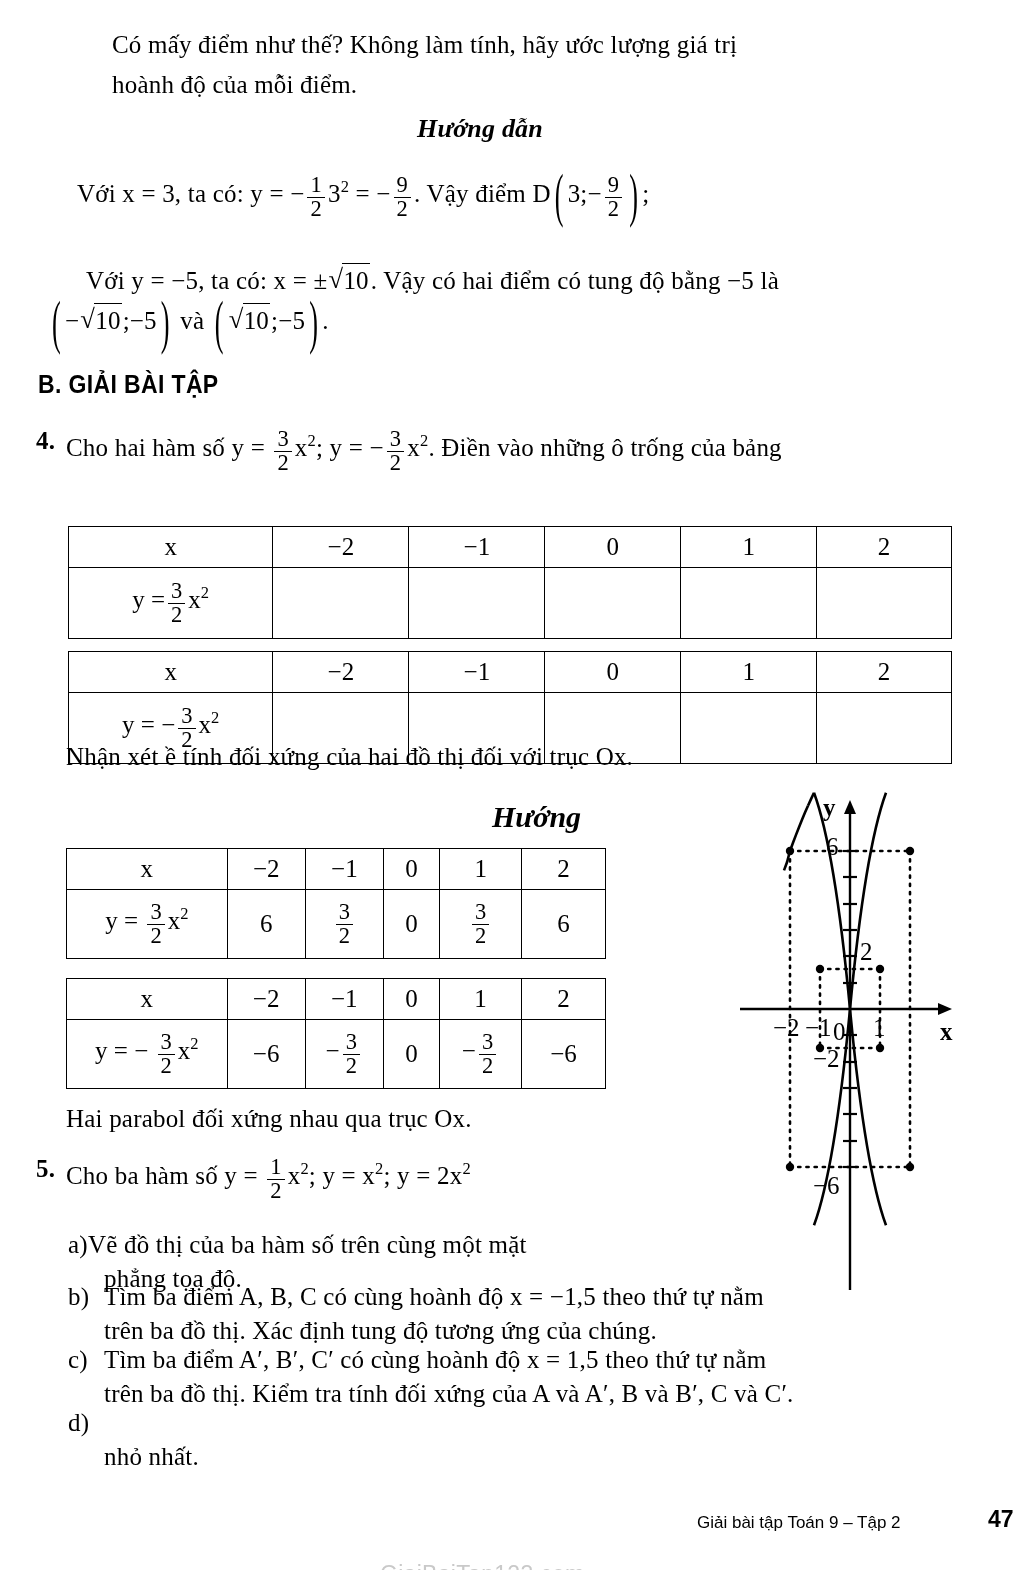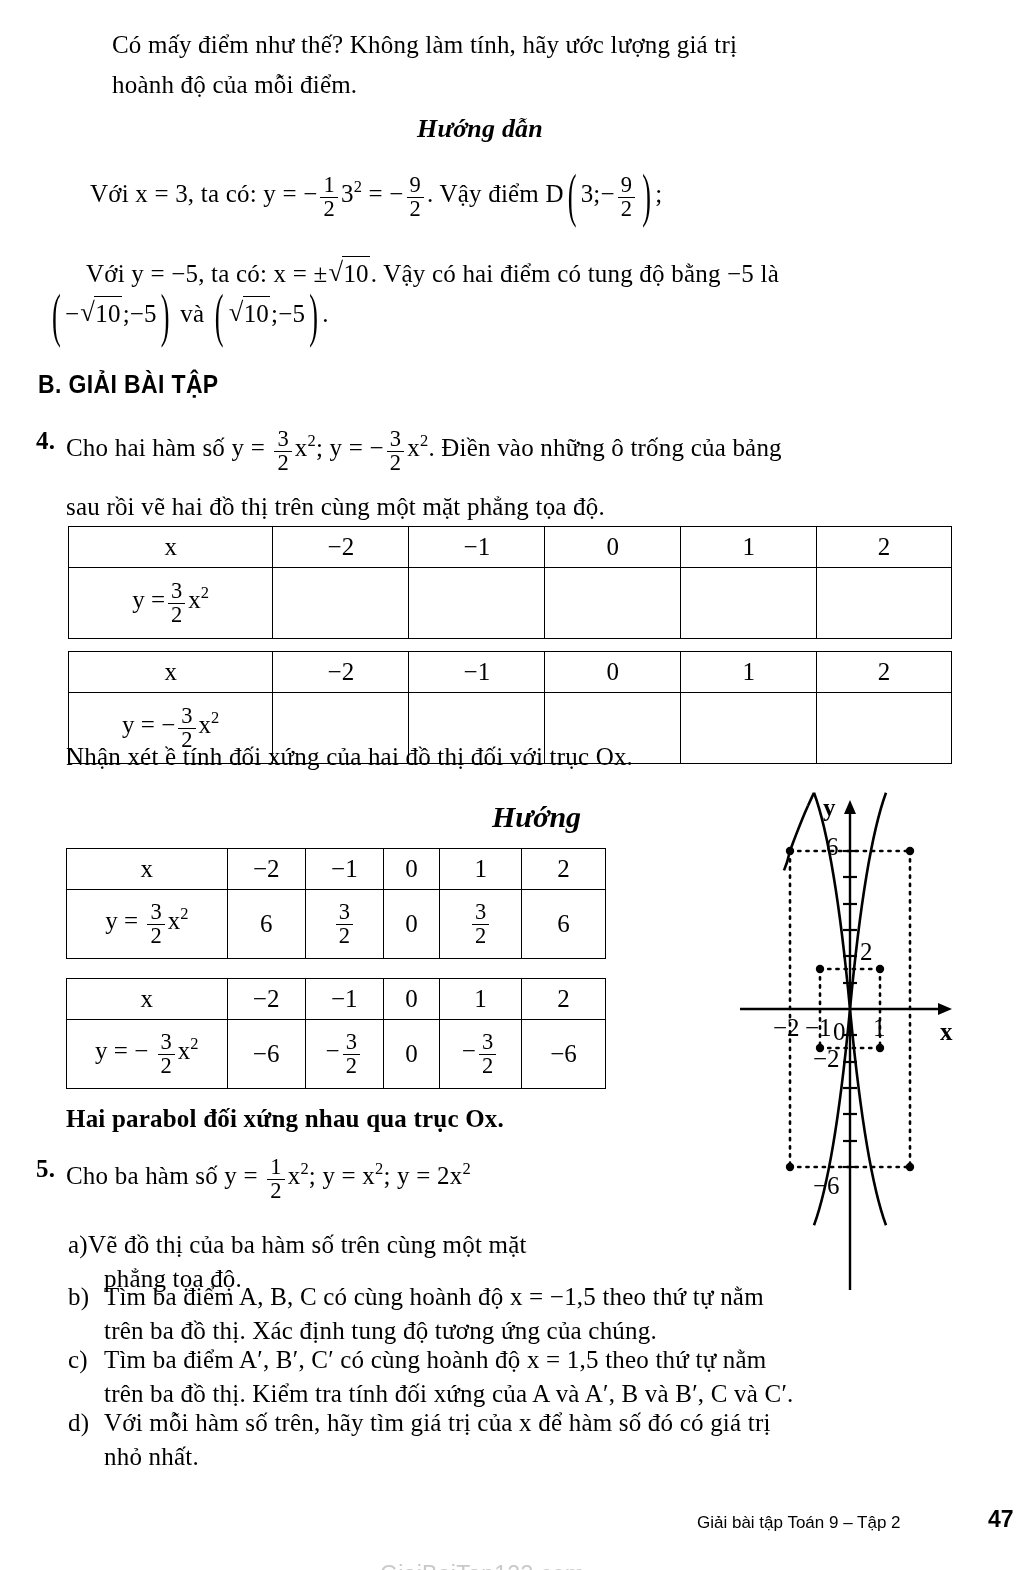--- a/index.html
+++ b/index.html
@@ -19,21 +19,21 @@
 
   
   .mt{font-style:normal;}
   .frac{display:inline-block;vertical-align:-0.62em;text-align:center;
         line-height:1.02;margin:0 3px;font-size:.90em;}
   .frac .num{display:block;padding:0 3px;}
   .frac .den{display:block;padding:0 3px;border-top:1.6px solid #000;}
   .sup{font-size:.66em;vertical-align:.62em;}
   .bigparen{display:inline-block;font-size:1.05em;transform:scaleY(2.25);
             transform-origin:center center;margin:0 4px;vertical-align:-0.10em;}
-  .sqrt{display:inline-block;position:relative;padding-left:.56em;margin:4px 1px;}
+  .sqrt{display:inline-block;position:relative;padding-left:.56em;margin:11px 1px;}
   .sqrt::before{content:"\221A";position:absolute;left:0;top:-0.04em;font-size:1.06em;}
   .sqrt > .rad{display:inline-block;border-top:1.5px solid #000;padding:0 1px;}
 
   
   .tbl{position:absolute;border-collapse:collapse;}
   .tbl td{border:1.8px solid #000;text-align:center;font-size:25px;
           padding:0;vertical-align:middle;}
   .tbl .lbl{font-size:25px;}
   .h-row td{height:40px;}
 
@@ -59,21 +59,21 @@
     <span>Có mấy điểm như thế? Không làm tính, hãy ước lượng giá trị</span>
   </div>
   <div class="txt" style="left:112px;top:68px;width:780px;">
     <span>hoành độ của mỗi điểm.</span>
   </div>
 
   <div class="txt bolditalic ctr" style="left:330px;top:112px;width:300px;font-size:26px;">
     <span>Hướng dẫn</span>
   </div>
 
-  <div class="txt" style="left:90px;top:170px;width:860px;">
+  <div class="txt" style="left:77px;top:170px;width:860px;">
     <span>Với x = 3, ta có: y =</span>
     <span class="mt">−</span><span class="frac"><span class="num">1</span><span class="den">2</span></span><span>3</span><span class="sup">2</span>
     <span>=</span>
     <span>−</span><span class="frac"><span class="num">9</span><span class="den">2</span></span><span>. Vậy điểm D</span><span class="bigparen">(</span><span>3;−</span><span class="frac"><span class="num">9</span><span class="den">2</span></span><span class="bigparen">)</span><span>;</span>
   </div>
 
   <div class="txt" style="left:86px;top:252px;width:900px;">
     <span>Với y = −5, ta có: x = ±</span><span class="sqrt"><span class="rad">10</span></span><span>. Vậy có hai điểm có tung độ bằng −5 là</span>
   </div>
 
@@ -86,23 +86,20 @@
   <div class="sec-head" style="left:38px;top:370px;">
     <span>B. GIẢI BÀI TẬP</span>
   </div>
 
   <div class="txt" style="left:36px;top:424px;width:40px;font-weight:bold;">
     <span>4.</span>
   </div>
   <div class="txt" style="left:66px;top:424px;width:940px;">
     <span>Cho hai hàm số y =</span>
     <span class="frac"><span class="num">3</span><span class="den">2</span></span><span>x</span><span class="sup">2</span><span>; y = −</span><span class="frac"><span class="num">3</span><span class="den">2</span></span><span>x</span><span class="sup">2</span><span>. Điền vào những ô trống của bảng</span>
-  </div>
-  <div class="txt" style="left:66px;top:490px;width:900px;">
-    <span>sau rồi vẽ hai đồ thị trên cùng một mặt phẳng tọa độ.</span>
   </div>
 
   <table class="tbl" style="left:68px;top:526px;width:884px;">
     <tbody>
         <tr class="h-row">
       <td style="width:205px;"><span>x</span></td>
       <td style="width:136px;"><span>−2</span></td>
       <td style="width:136px;"><span>−1</span></td>
       <td style="width:136px;"><span>0</span></td>
       <td style="width:136px;"><span>1</span></td>
@@ -193,21 +190,21 @@
       </td>
       <td><span>−6</span></td>
       <td><span>−</span><span class="frac"><span class="num">3</span><span class="den">2</span></span></td>
       <td><span>0</span></td>
       <td><span>−</span><span class="frac"><span class="num">3</span><span class="den">2</span></span></td>
       <td><span>−6</span></td>
     </tr>
   </tbody>
     </table>
 
-  <div class="txt" style="left:66px;top:1102px;width:620px;font-weight:bold;">
+  <div class="txt" style="left:66px;top:1102px;width:620px;">
     <span>Hai parabol đối xứng nhau qua trục Ox.</span>
   </div>
 
   <div class="graph" style="left:740px;top:790px;width:284px;height:500px;">
     <svg width="284" height="500" viewBox="0 0 284 500">
 
       <g>
         <line x1="0" y1="219" x2="198" y2="219" stroke="#000" stroke-width="2.4"></line>
         <polygon points="198,213 212,219 198,225" fill="#000"></polygon>
         <line x1="110" y1="500" x2="110" y2="24" stroke="#000" stroke-width="2.4"></line>
@@ -311,23 +308,20 @@
   <div class="txt" style="left:104px;top:1343px;width:890px;">
     <span>Tìm ba điểm A′, B′, C′ có cùng hoành độ x = 1,5 theo thứ tự nằm</span>
   </div>
   <div class="txt" style="left:104px;top:1377px;width:900px;">
     <span>trên ba đồ thị. Kiểm tra tính đối xứng của A và A′, B và B′, C và C′.</span>
   </div>
 
   <div class="txt" style="left:68px;top:1406px;width:36px;">
     <span>d)</span>
   </div>
-  <div class="txt" style="left:104px;top:1406px;width:890px;">
-    <span>Với mỗi hàm số trên, hãy tìm giá trị của x để hàm số đó có giá trị</span>
-  </div>
   <div class="txt" style="left:104px;top:1440px;width:890px;">
     <span>nhỏ nhất.</span>
   </div>
 
   <div class="footer" style="left:697px;top:1513px;">
     <span>Giải bài tập Toán 9 – Tập 2</span>
   </div>
   <div class="footer" style="left:988px;top:1506px;">
     <span class="pageno">47</span>
   </div>

